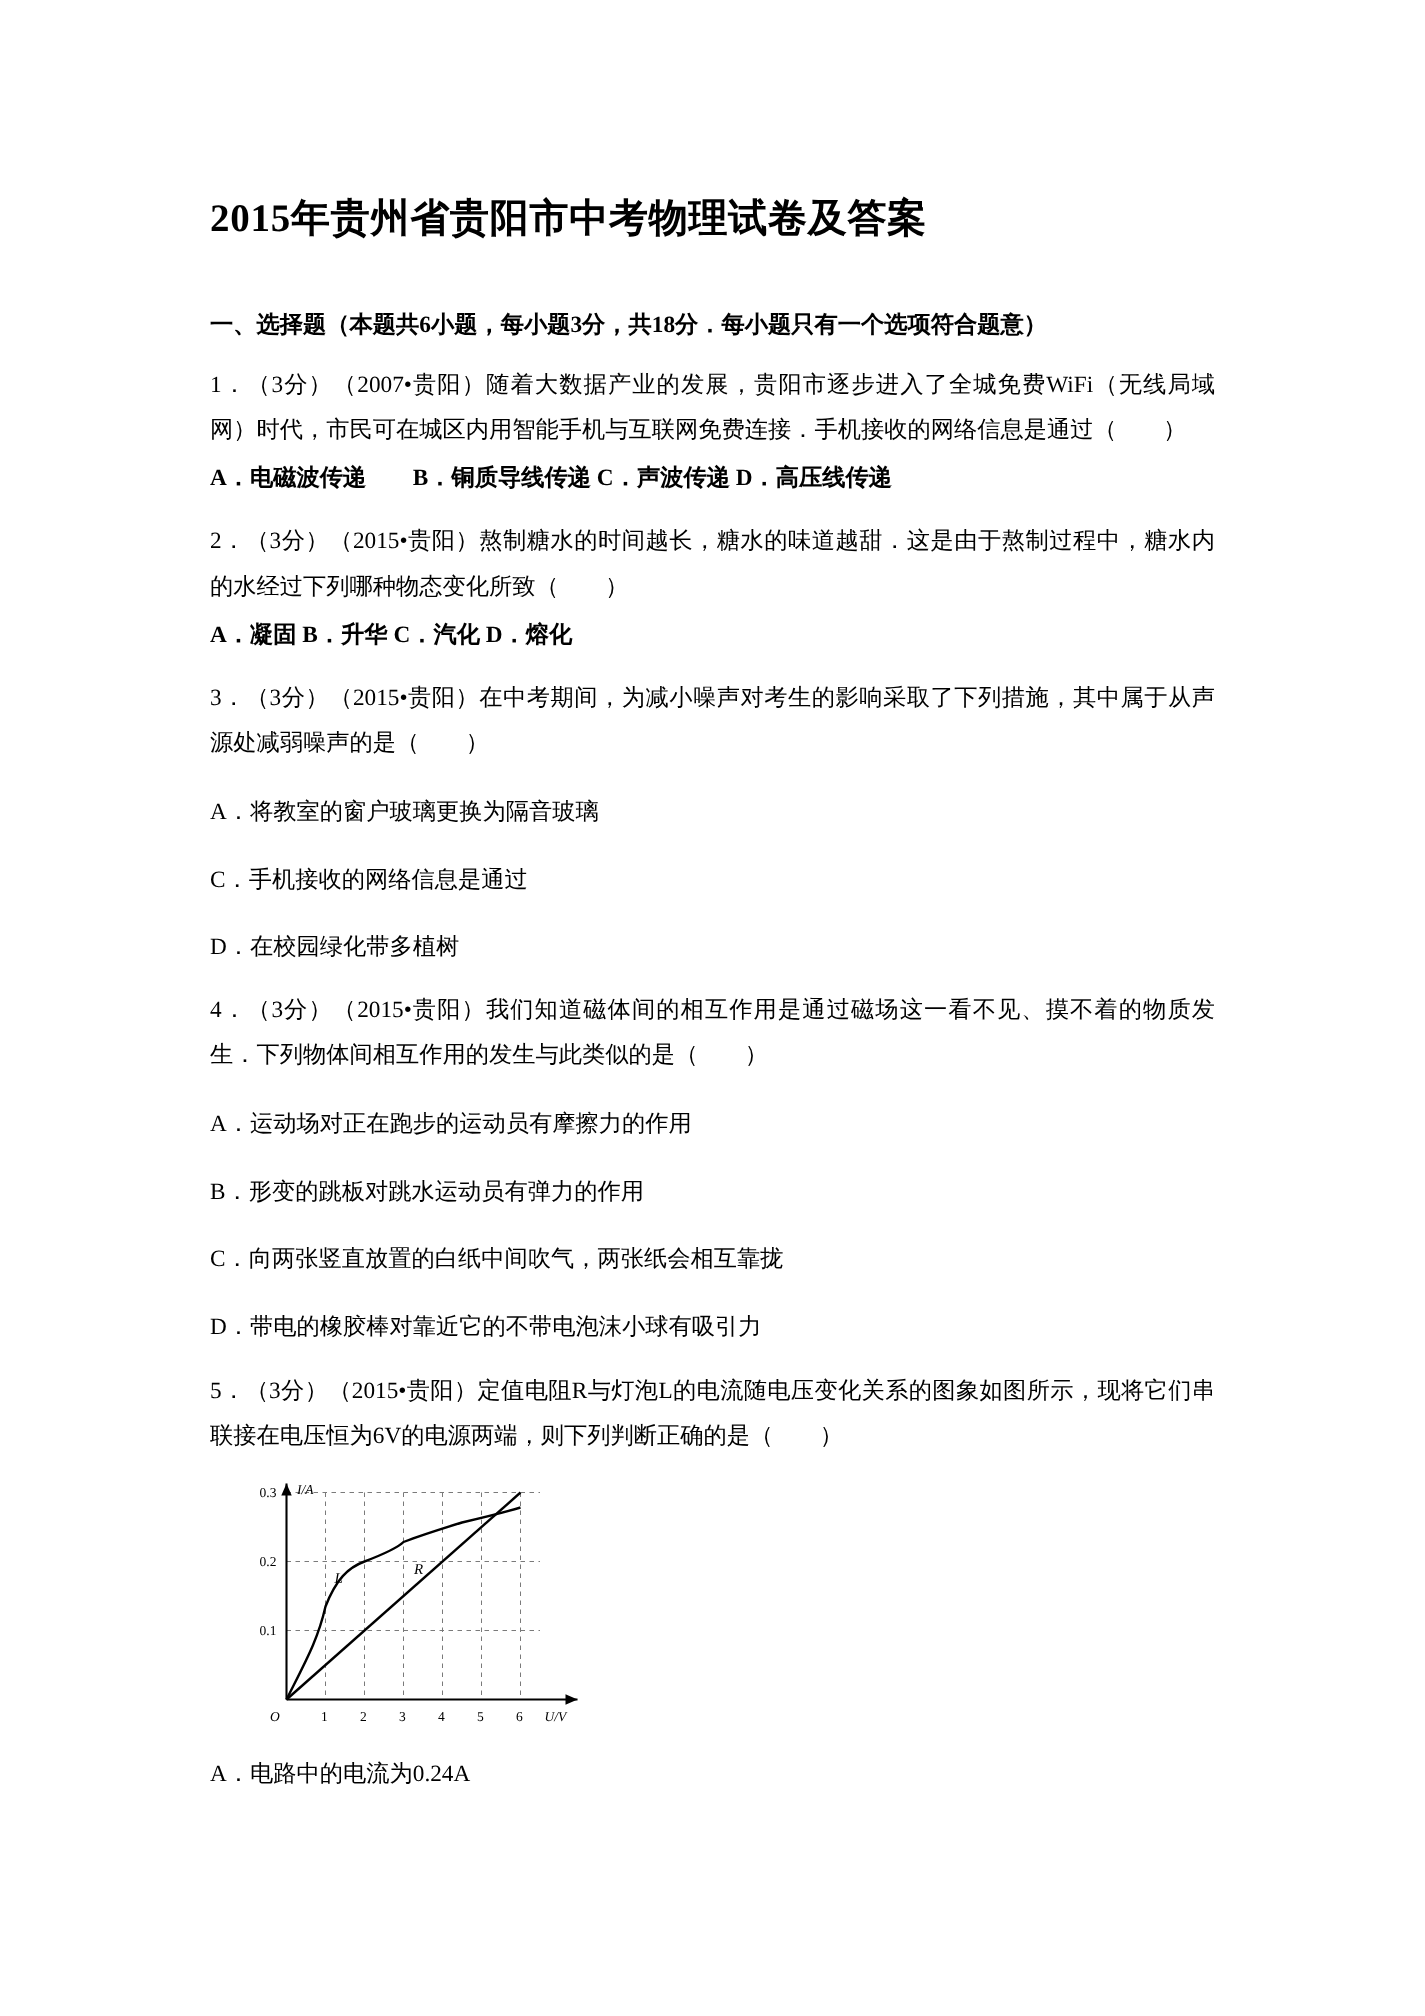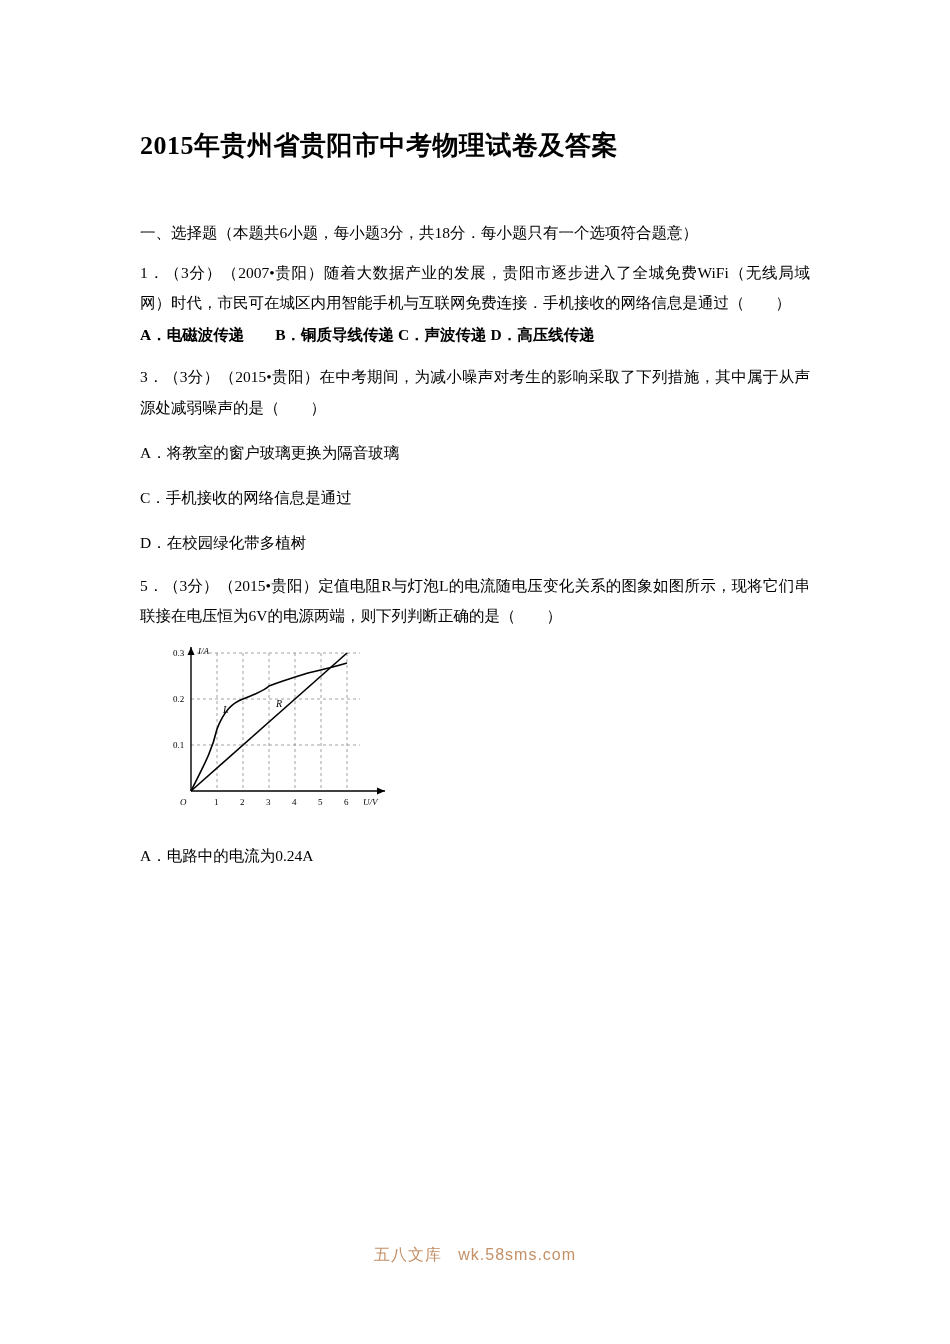--- a/index.html
+++ b/index.html
@@ -26,23 +26,23 @@
   .doc-title {
     margin: 0;
     padding-top: 128px;
     font-size: 26px;
     font-weight: bold;
     text-align: left;
     letter-spacing: 0.5px;
     font-family: "Liberation Serif", "DejaVu Serif", serif;
   }
   .section-heading {
-    margin-top: 58px;
+    margin-top: 42px;
     font-size: 15.5px;
-    font-weight: normal;
+    font-weight: bold;
     letter-spacing: 0px;
     line-height: 1.6;
   }
   .q-block {
     margin-top: 12px;
     font-size: 15.5px;
     line-height: 1.95;
     text-align: justify;
   }
   .q-stem {
@@ -57,21 +57,20 @@
     font-size: 15.5px;
     line-height: 1.95;
     margin-top: 2px;
     font-weight: bold;
   }
   .figure-wrap {
     margin-top: 10px;
     margin-left: 20px;
   }
   .answer-line {
-    margin-top: 16px;
     font-size: 15.5px;
     line-height: 1.95;
   }
   .watermark {
     position: absolute;
     left: 0;
     right: 0;
     bottom: 78px;
     text-align: center;
     color: #c8956b;
@@ -90,28 +89,39 @@
 
   <h1 class="doc-title">2015年贵州省贵阳市中考物理试卷及答案</h1>
 
   <div class="section-heading">一、选择题（本题共6小题，每小题3分，共18分．每小题只有一个选项符合题意）</div>
 
   <div class="q-block">
     <div class="q-stem">1．（3分）（2007•贵阳）随着大数据产业的发展，贵阳市逐步进入了全城免费WiFi（无线局域网）时代，市民可在城区内用智能手机与互联网免费连接．手机接收的网络信息是通过（　　）</div>
     <div class="opt-inline">A．电磁波传递　　B．铜质导线传递  C．声波传递  D．高压线传递</div>
   </div>
 
+  <div class="q-block">
+    <div class="q-stem">2．（3分）（2015•贵阳）熬制糖水的时间越长，糖水的味道越甜．这是由于熬制过程中，糖水内的水经过下列哪种物态变化所致（　　）</div>
+    <div class="opt-inline">A．凝固  B．升华  C．汽化  D．熔化</div>
+  </div>
 
   <div class="q-block">
     <div class="q-stem">3．（3分）（2015•贵阳）在中考期间，为减小噪声对考生的影响采取了下列措施，其中属于从声源处减弱噪声的是（　　）</div>
     <div class="q-opt">A．将教室的窗户玻璃更换为隔音玻璃</div>
     <div class="q-opt">C．手机接收的网络信息是通过</div>
     <div class="q-opt">D．在校园绿化带多植树</div>
   </div>
 
+  <div class="q-block">
+    <div class="q-stem">4．（3分）（2015•贵阳）我们知道磁体间的相互作用是通过磁场这一看不见、摸不着的物质发生．下列物体间相互作用的发生与此类似的是（　　）</div>
+    <div class="q-opt">A．运动场对正在跑步的运动员有摩擦力的作用</div>
+    <div class="q-opt">B．形变的跳板对跳水运动员有弹力的作用</div>
+    <div class="q-opt">C．向两张竖直放置的白纸中间吹气，两张纸会相互靠拢</div>
+    <div class="q-opt">D．带电的橡胶棒对靠近它的不带电泡沫小球有吸引力</div>
+  </div>
 
   <div class="q-block">
     <div class="q-stem">5．（3分）（2015•贵阳）定值电阻R与灯泡L的电流随电压变化关系的图象如图所示，现将它们串联接在电压恒为6V的电源两端，则下列判断正确的是（　　）</div>
   </div>
 
   <div class="figure-wrap">
     <svg width="260" height="180" viewBox="0 0 260 180">
 
       <g stroke="#7a7a7a" stroke-width="0.7" stroke-dasharray="3,3" fill="none">
 
@@ -156,19 +166,14 @@
 
       <g font-family="Liberation Serif, serif" font-size="10" font-style="italic" fill="#000000">
         <text x="63" y="72">L</text>
         <text x="116" y="66">R</text>
       </g>
     </svg>
   </div>
 
   <div class="answer-line">A．电路中的电流为0.24A</div>
 
-  <div class="watermark">
-    <span class="wm-text">五八文库</span>
-    <span>&nbsp;</span>
-    <span class="wm-url">wk.58sms.com</span>
-  </div>
 
 </div>
 
 </body></html>

